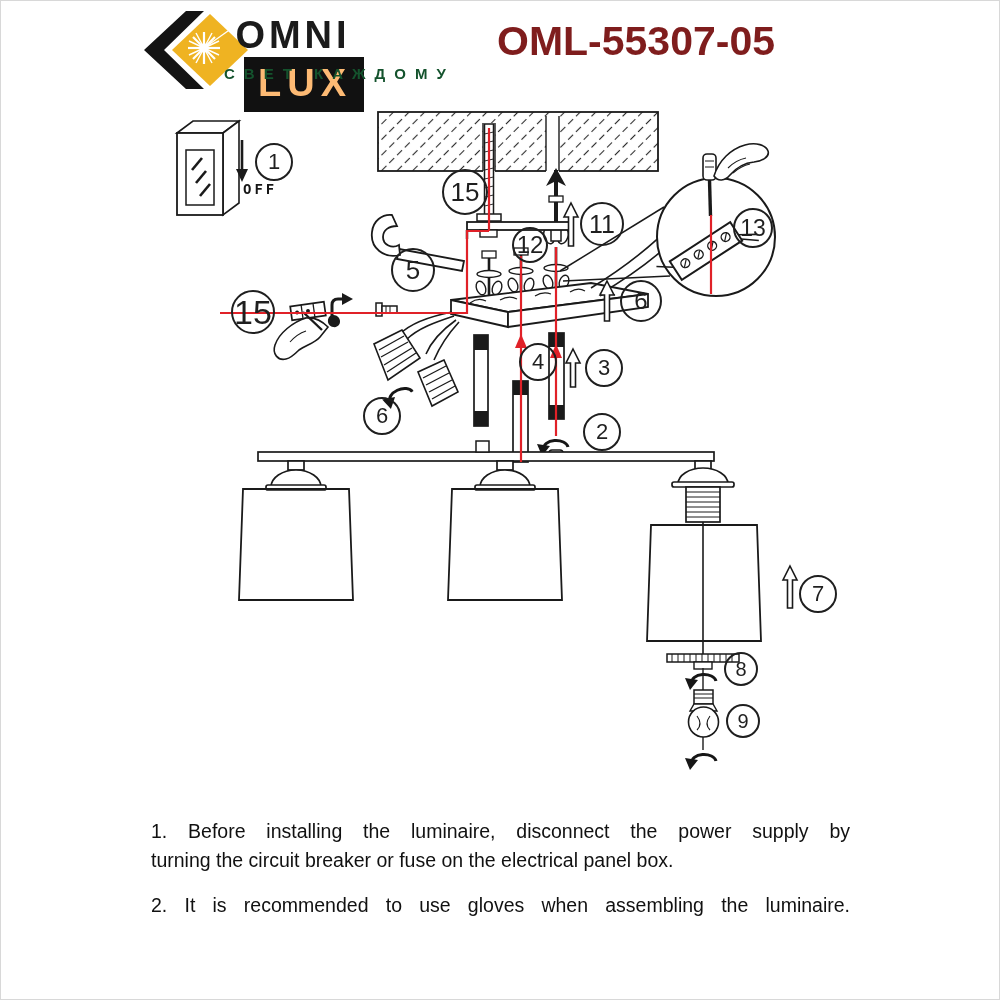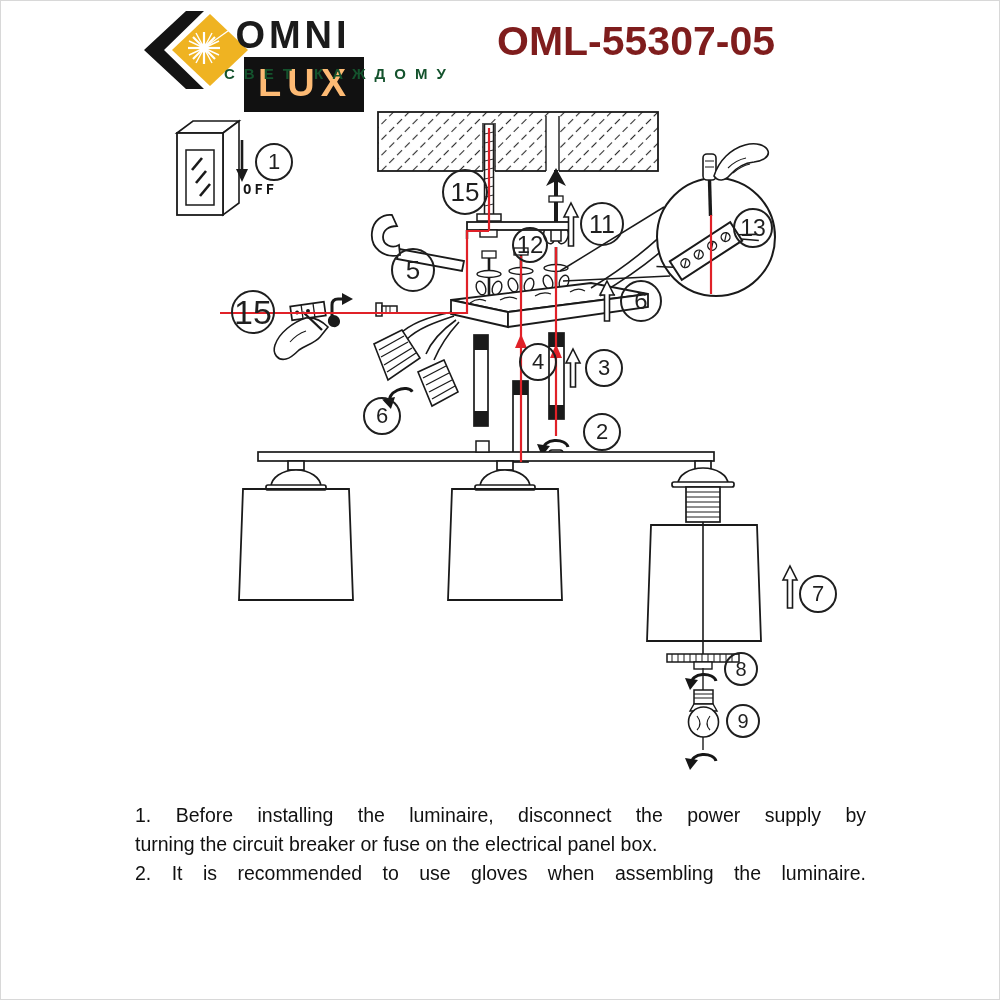--- a/index.html
+++ b/index.html
@@ -19,21 +19,21 @@
   
   .diagram-svg{position:absolute;left:0;top:0;width:1000px;height:1000px;}
   .callout{position:absolute;border:2px solid #1f1f1f;border-radius:50%;
            display:flex;align-items:center;justify-content:center;background:transparent;
            color:#1f1f1f;font-family:"Liberation Sans",sans-serif;line-height:1;}
   .off-label{position:absolute;left:243px;top:181px;font-family:"DejaVu Sans Mono",monospace;
              font-weight:700;font-size:14px;letter-spacing:3px;color:#161616;}
   
   .instructions{position:absolute;left:135px;top:801px;width:731px;font-size:19.5px;
                 line-height:29px;color:#111;}
-  .ins{margin:0;padding:0;}
+  .ins{margin:16px;padding:0;}
   .ln{display:block;text-align:left;}
   .ln.just{text-align:justify;text-align-last:justify;}
   .ln.spaced{word-spacing:3.5px;}
 </style>
 </head>
 <body>
 
 <div class="page">
 
   <div class="brand">

